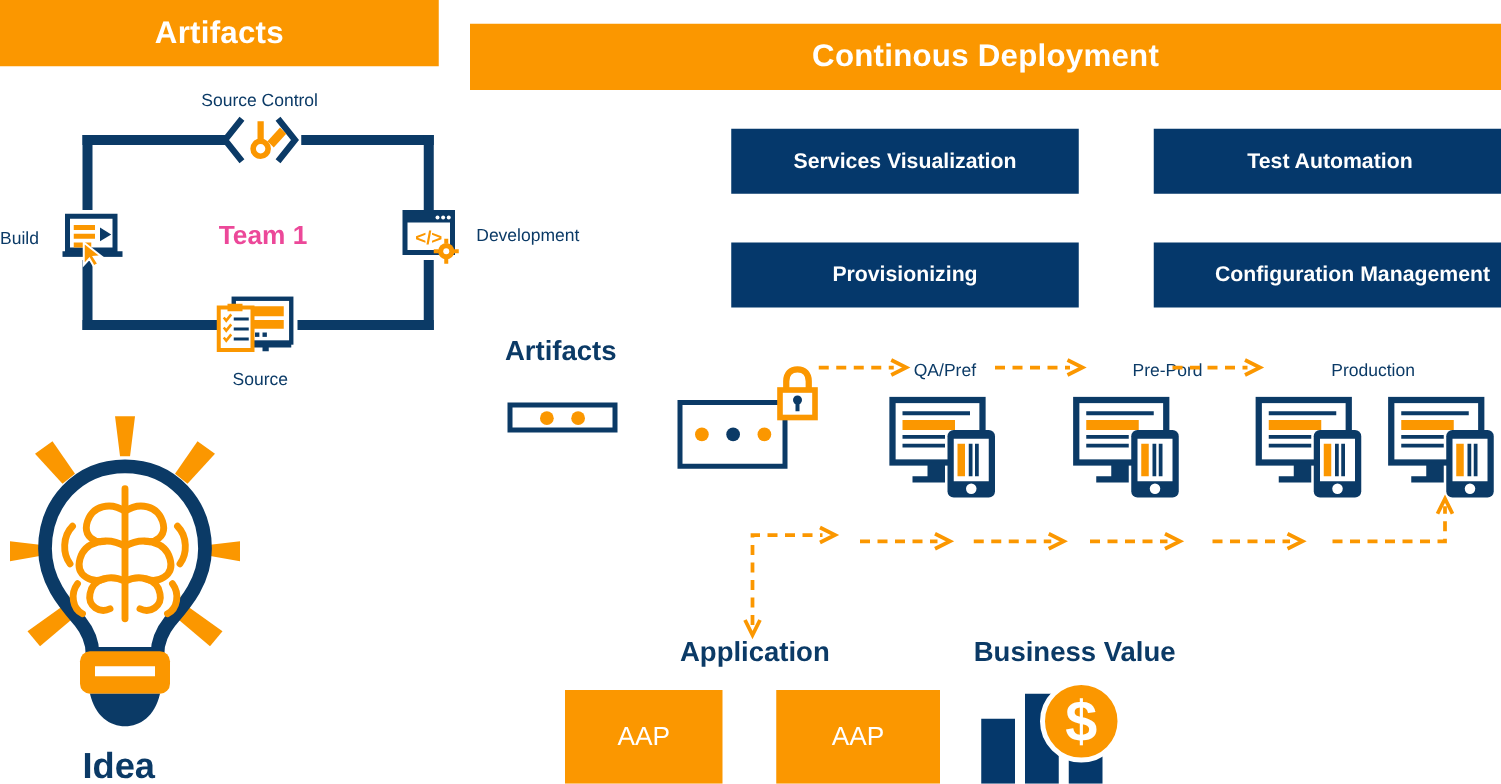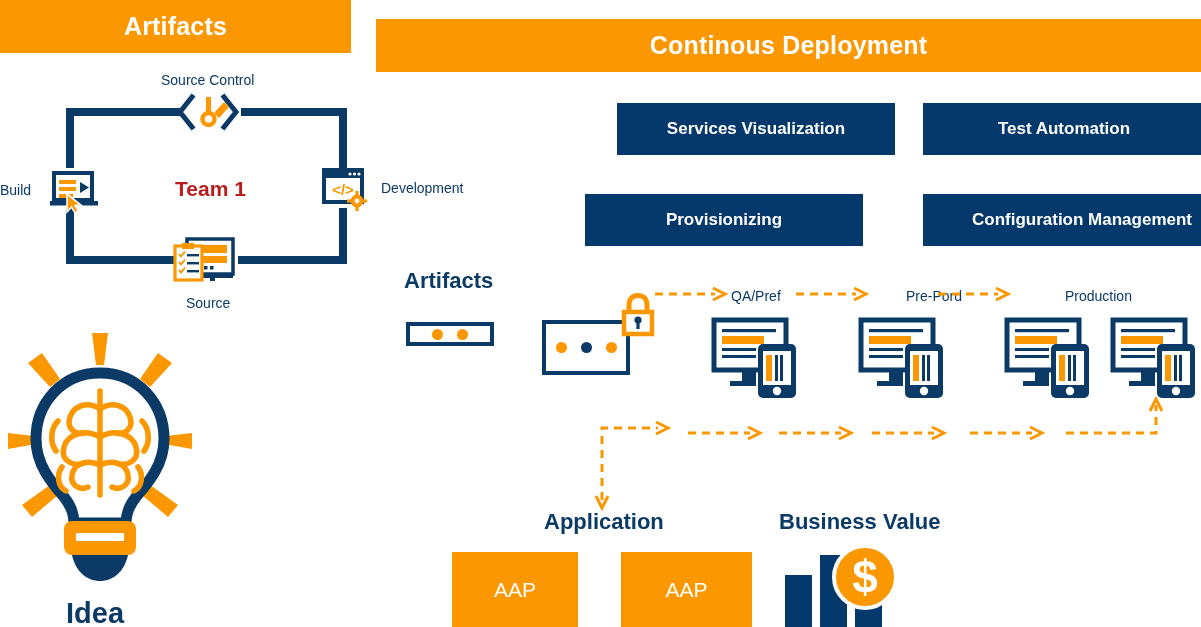--- a/index.html
+++ b/index.html
@@ -9,21 +9,21 @@
 
   
   .hdr{background:#FB9700;color:#fff;display:flex;align-items:center;
        justify-content:center;font-size:25px;font-weight:600;letter-spacing:.2px;}
   #hdr-left{left:0;top:0;width:351px;height:53px;}
   #hdr-right{left:376px;top:0;width:825px;height:53px;margin-top:19px;}
 
   
   .lbl{color:#0b3a66;font-size:14px;white-space:nowrap;}
   .lbl-xl{color:#0b3a66;font-size:22px;font-weight:600;white-space:nowrap;}
-  .lbl-team{color:#b91c1c;font-size:21px;font-weight:600;white-space:nowrap;}
+  .lbl-team{color:#ec4899;font-size:21px;font-weight:600;white-space:nowrap;}
   .lbl-idea{color:#0b3a66;font-size:29px;font-weight:600;white-space:nowrap;}
 
   
   .bar{background:#0b3a66;}
 
   
   .navybox{background:#05386b;color:#fff;display:flex;align-items:center;
            justify-content:center;font-size:17px;font-weight:700;}
 
   
@@ -163,21 +163,21 @@
       </g>
 
       <rect x="64" y="196" width="72" height="34" rx="8" fill="#FB9700"></rect>
       <rect x="76" y="208" width="48" height="8" fill="#fff"></rect>
       <path d="M72 230 L128 230 C124 248 112 256 100 256 C88 256 76 248 72 230 Z" fill="#0b3a66"></path>
     </svg>
   </div>
   <div class="abs lbl-idea" style="left:66px;top:272px;">Idea</div>
 </div>
 
-<div class="abs navybox" style="left:585px;top:103px;width:278px;height:52px;margin-left:32px;">
+<div class="abs navybox" style="left:585px;top:103px;width:278px;height:52px;">
   <span>Services Visualization</span>
 </div>
 <div class="abs navybox" style="left:923px;top:103px;width:282px;height:52px;">
   <span>Test Automation</span>
 </div>
 <div class="abs navybox" style="left:585px;top:194px;width:278px;height:52px;text-align:center;">
   <span>Provisionizing</span>
 </div>
 <div class="abs navybox" style="left:923px;top:194px;width:318px;height:52px;">
   <span>Configuration Management</span>

